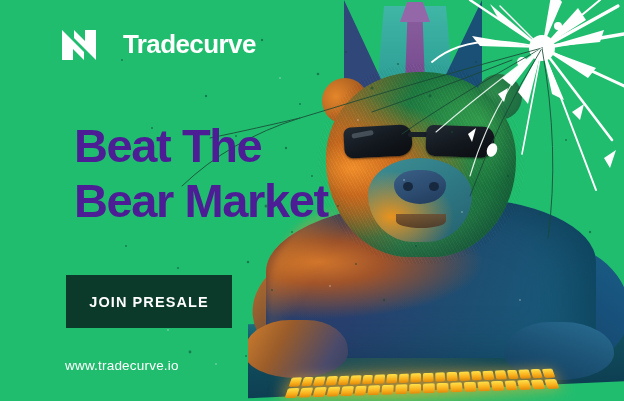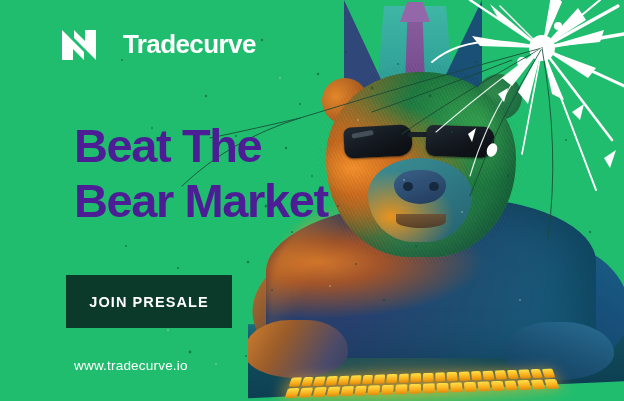--- a/index.html
+++ b/index.html
@@ -356,21 +356,21 @@
     font-weight: 700;
     letter-spacing: 1.1px;
     cursor: pointer;
     display: flex;
     align-items: center;
     justify-content: center;
   }
 
   .url {
     position: absolute;
-    left: 74px;
+    left: 65px;
     top: 358px;
     color: #ffffff;
     font-size: 13.5px;
     font-weight: 400;
     letter-spacing: .2px;
     text-decoration: none;
     text-align: right;
   }
 </style>
 </head>

